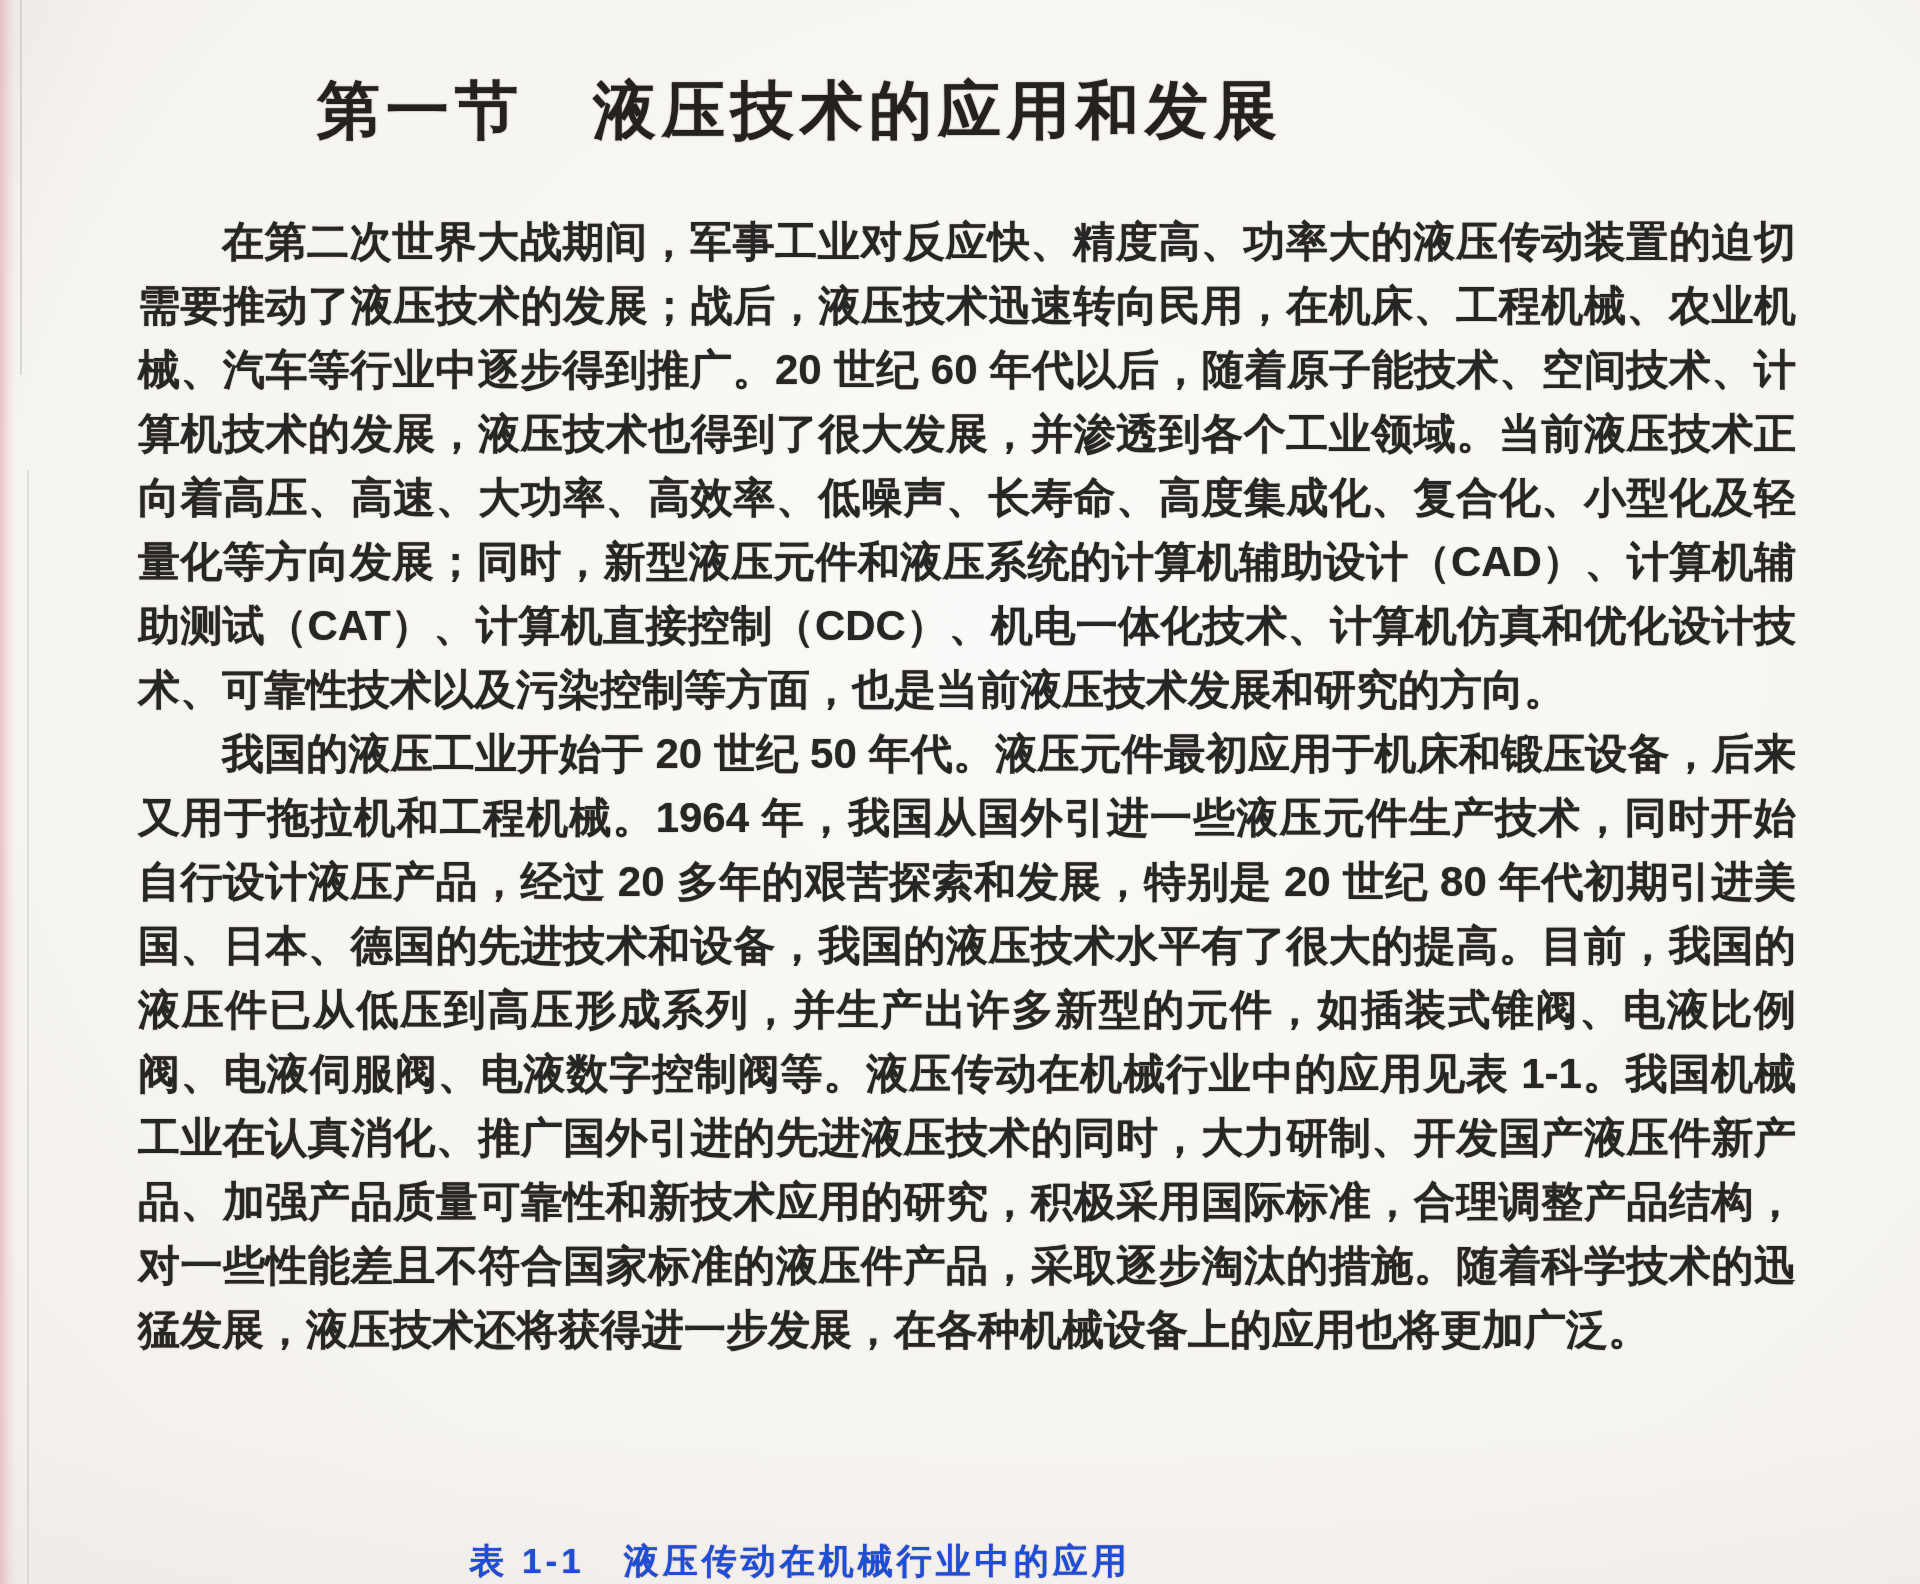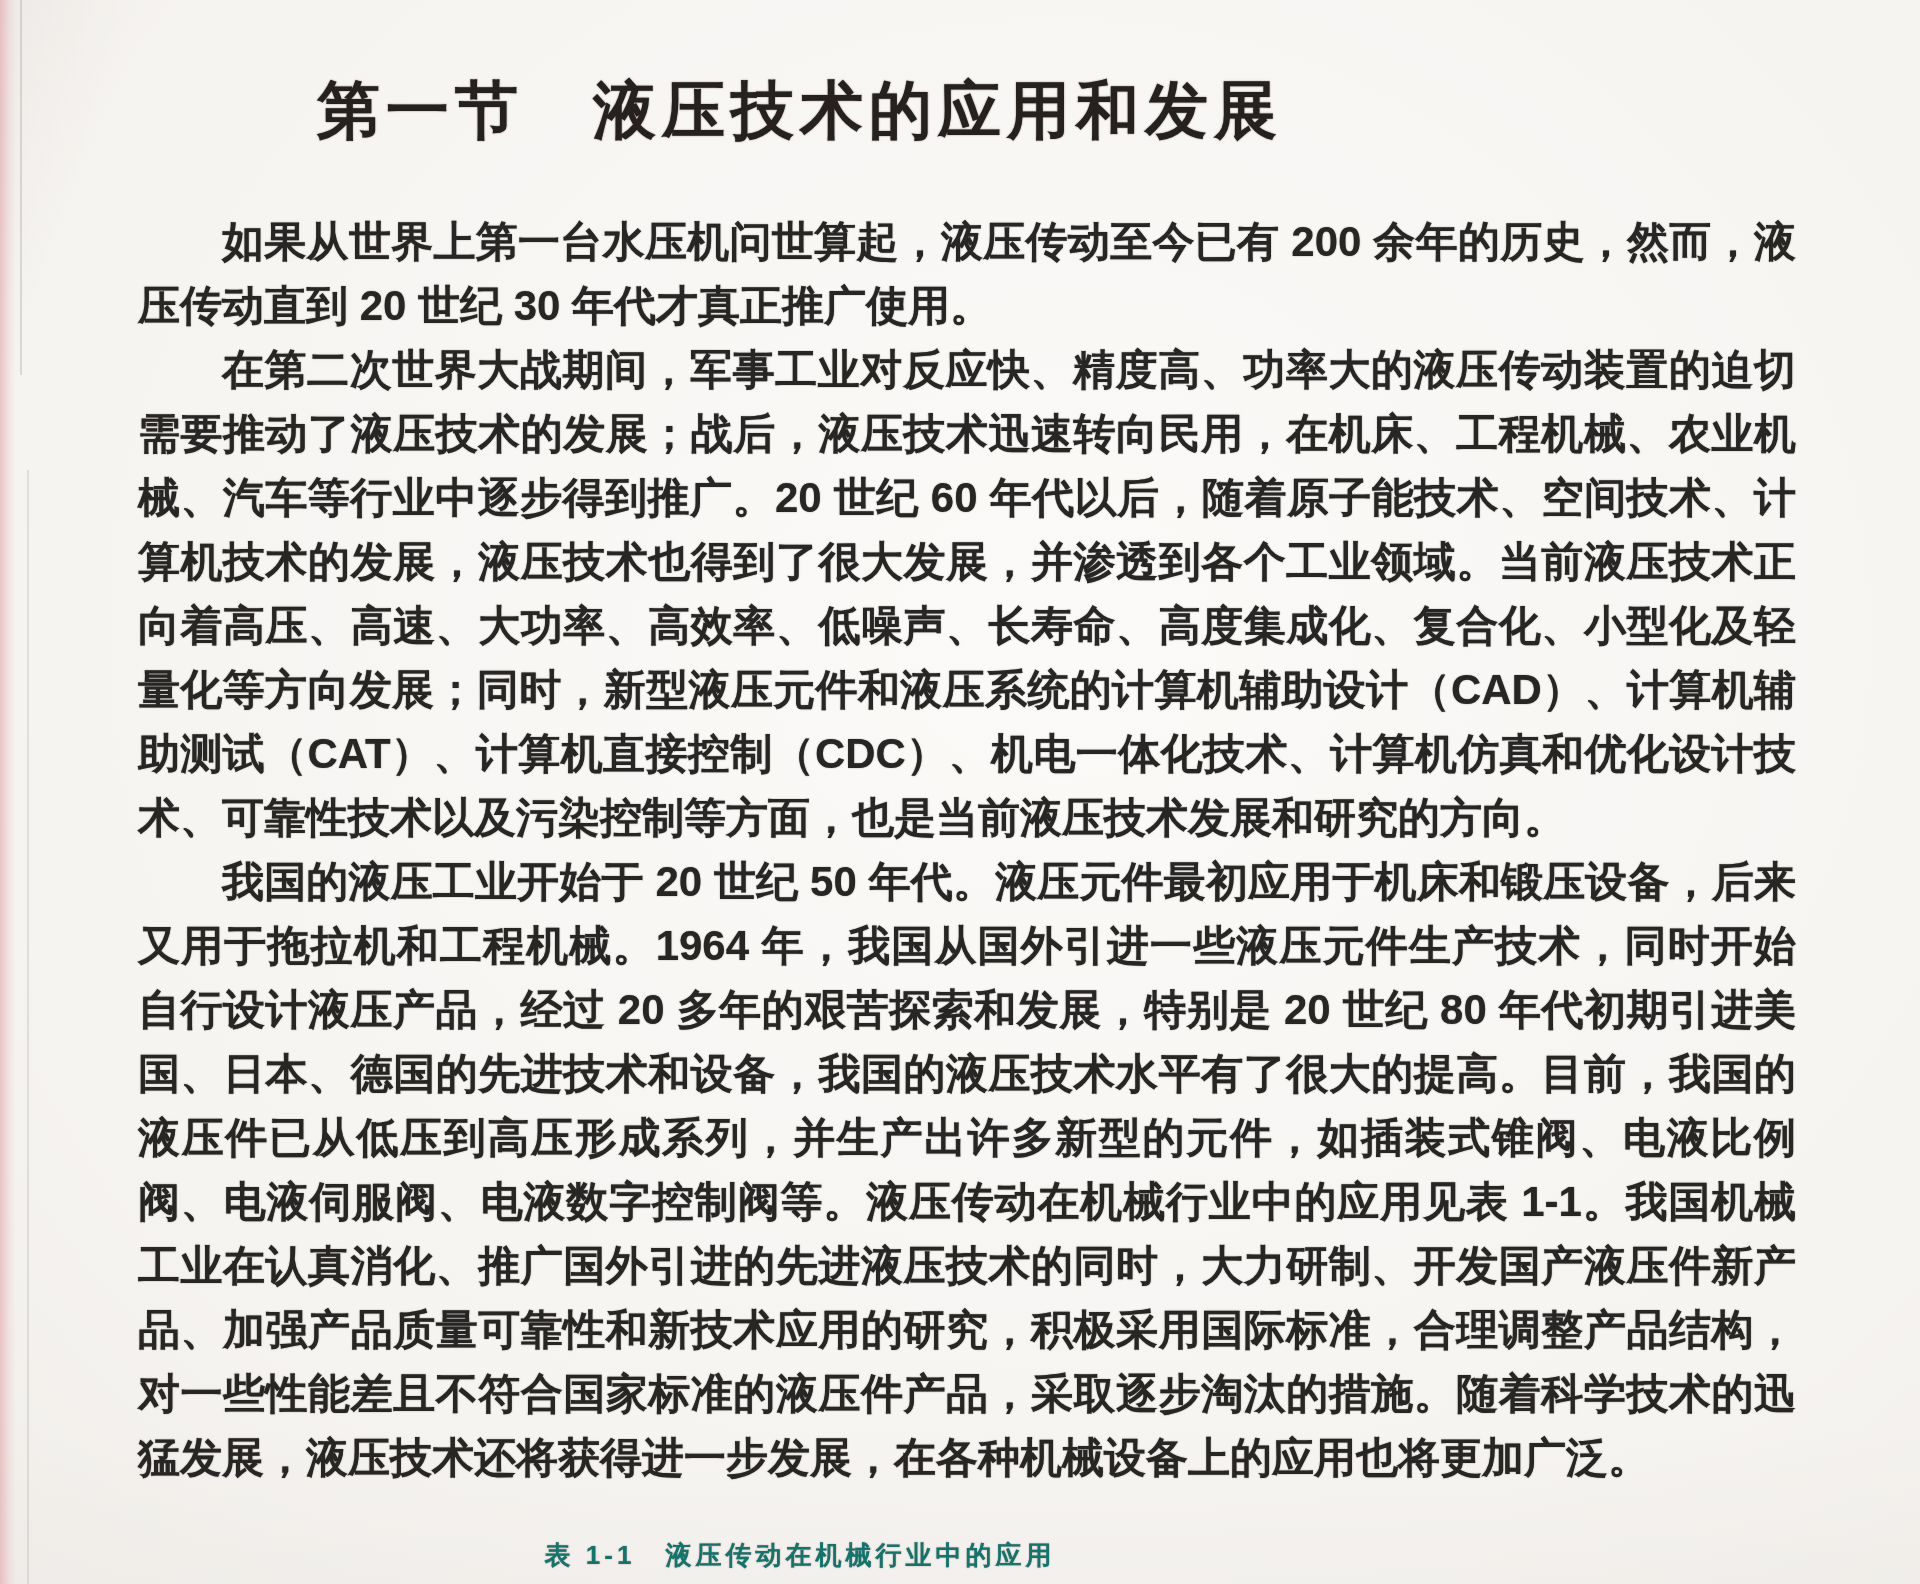--- a/index.html
+++ b/index.html
@@ -74,37 +74,36 @@
     text-indent: 2em;
     text-align: justify;
     text-justify: inter-ideograph;
   }
   .table-caption {
     position: absolute;
     top: 1538px;
     left: 100px;
     width: 1400px;
     text-align: center;
-    font-size: 26px;
+    font-size: 35px;
     font-weight: 700;
     letter-spacing: 4px;
-    color: #0f766e;
+    color: #1d4ed8;
     text-shadow: 0 0 1.4px rgba(123,56,45,0.6);
     white-space: nowrap;
   }
 </style>
 </head>
 <body>
 
 <div class="paper"></div>
 <div class="edge-tint"></div>
 <div class="edge-line-top"></div>
 <div class="edge-line-bottom"></div>
 
 <div class="section-title scan-text">第一节　液压技术的应用和发展</div>
 
 <div class="body-text scan-text">
-  <p>如果从世界上第一台水压机问世算起，液压传动至今已有 200 余年的历史，然而，液压传动直到 20 世纪 30 年代才真正推广使用。</p>
   <p>在第二次世界大战期间，军事工业对反应快、精度高、功率大的液压传动装置的迫切需要推动了液压技术的发展；战后，液压技术迅速转向民用，在机床、工程机械、农业机械、汽车等行业中逐步得到推广。20 世纪 60 年代以后，随着原子能技术、空间技术、计算机技术的发展，液压技术也得到了很大发展，并渗透到各个工业领域。当前液压技术正向着高压、高速、大功率、高效率、低噪声、长寿命、高度集成化、复合化、小型化及轻量化等方向发展；同时，新型液压元件和液压系统的计算机辅助设计（CAD）、计算机辅助测试（CAT）、计算机直接控制（CDC）、机电一体化技术、计算机仿真和优化设计技术、可靠性技术以及污染控制等方面，也是当前液压技术发展和研究的方向。</p>
   <p>我国的液压工业开始于 20 世纪 50 年代。液压元件最初应用于机床和锻压设备，后来又用于拖拉机和工程机械。1964 年，我国从国外引进一些液压元件生产技术，同时开始自行设计液压产品，经过 20 多年的艰苦探索和发展，特别是 20 世纪 80 年代初期引进美国、日本、德国的先进技术和设备，我国的液压技术水平有了很大的提高。目前，我国的液压件已从低压到高压形成系列，并生产出许多新型的元件，如插装式锥阀、电液比例阀、电液伺服阀、电液数字控制阀等。液压传动在机械行业中的应用见表 1-1。我国机械工业在认真消化、推广国外引进的先进液压技术的同时，大力研制、开发国产液压件新产品、加强产品质量可靠性和新技术应用的研究，积极采用国际标准，合理调整产品结构，对一些性能差且不符合国家标准的液压件产品，采取逐步淘汰的措施。随着科学技术的迅猛发展，液压技术还将获得进一步发展，在各种机械设备上的应用也将更加广泛。</p>
 </div>
 
 <div class="table-caption scan-text">表 1-1　液压传动在机械行业中的应用</div>
 
 </body></html>

